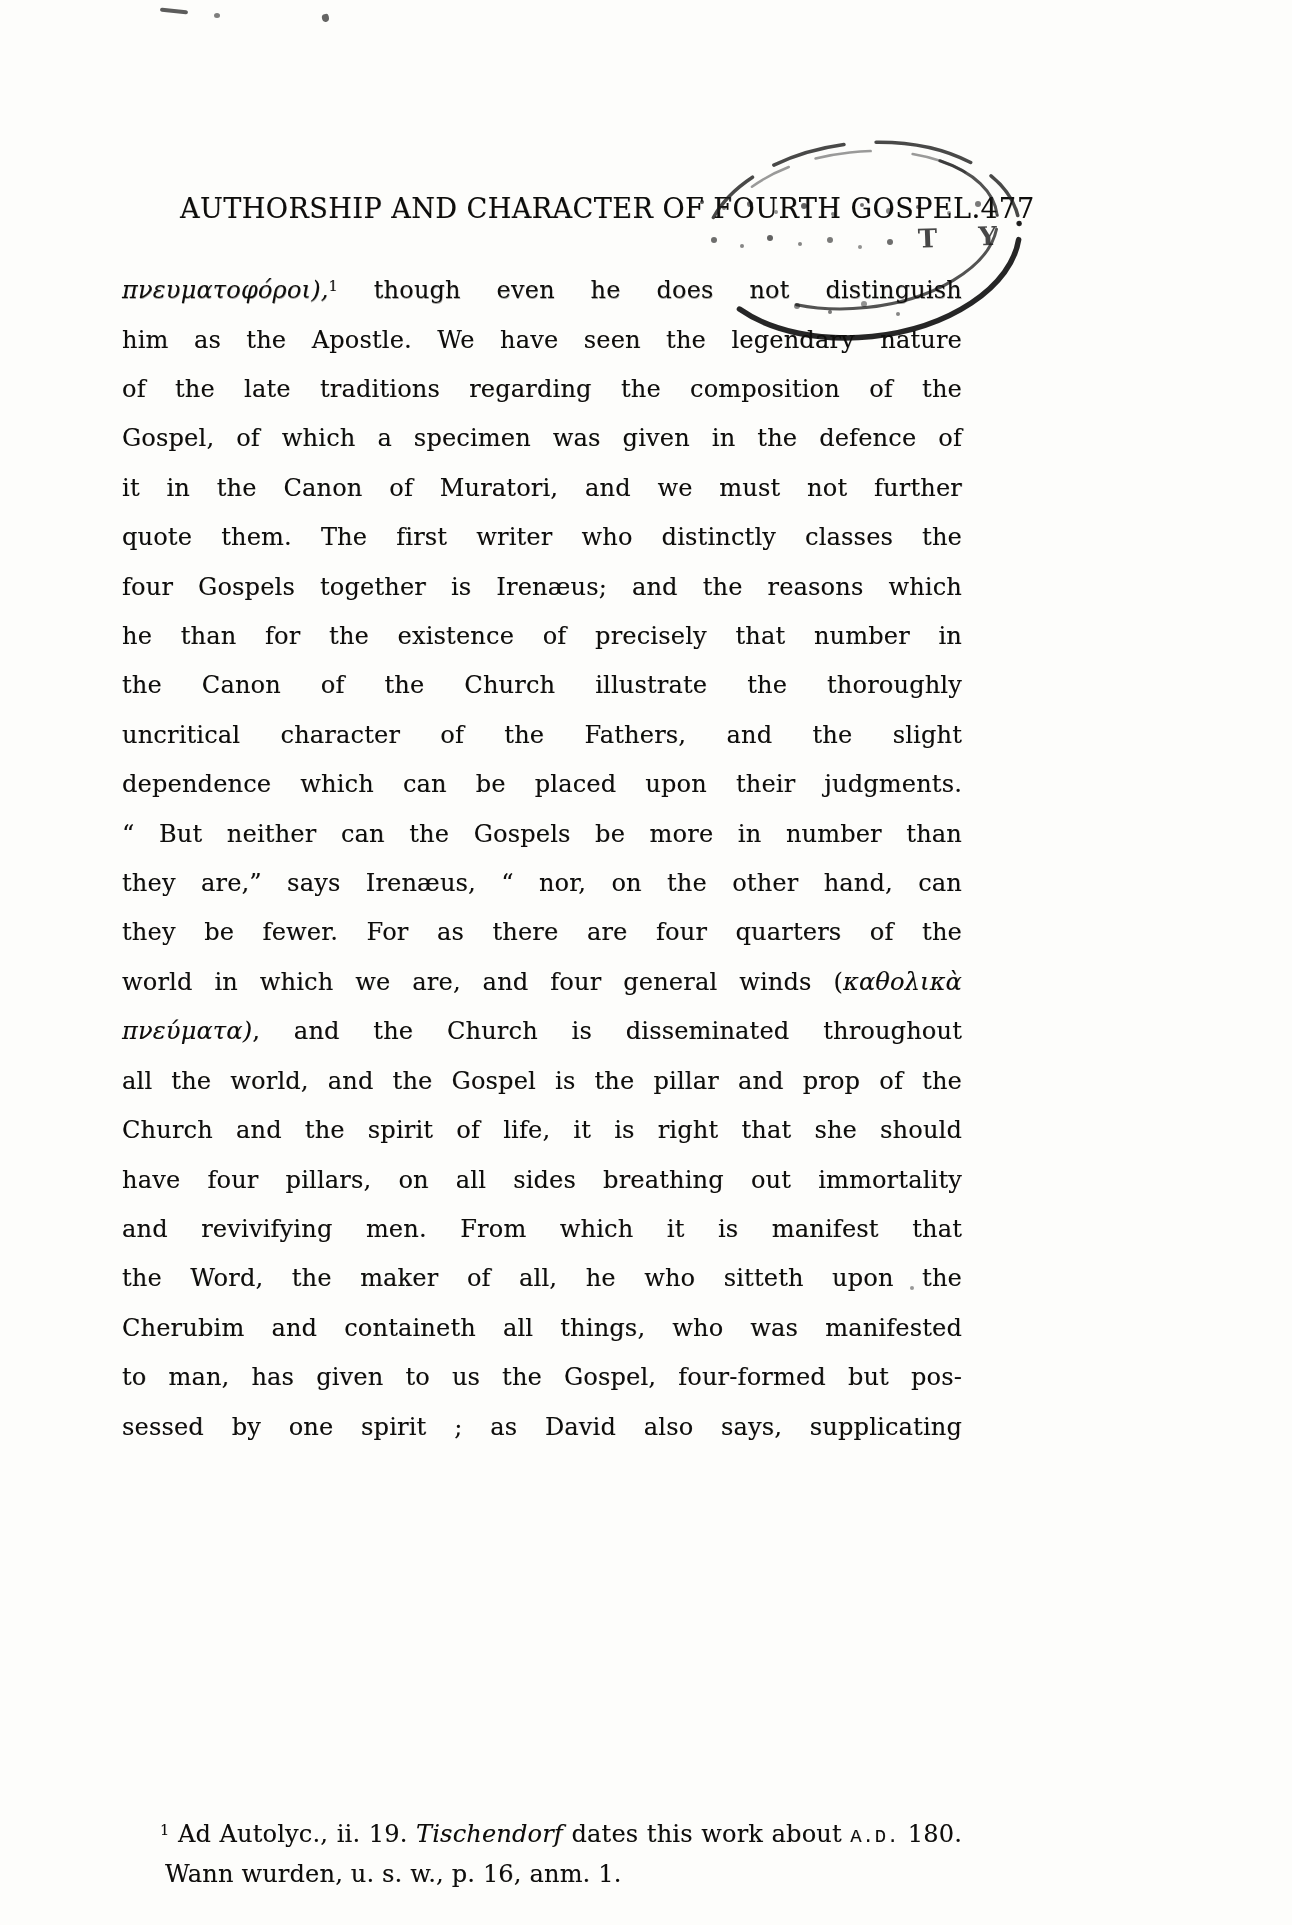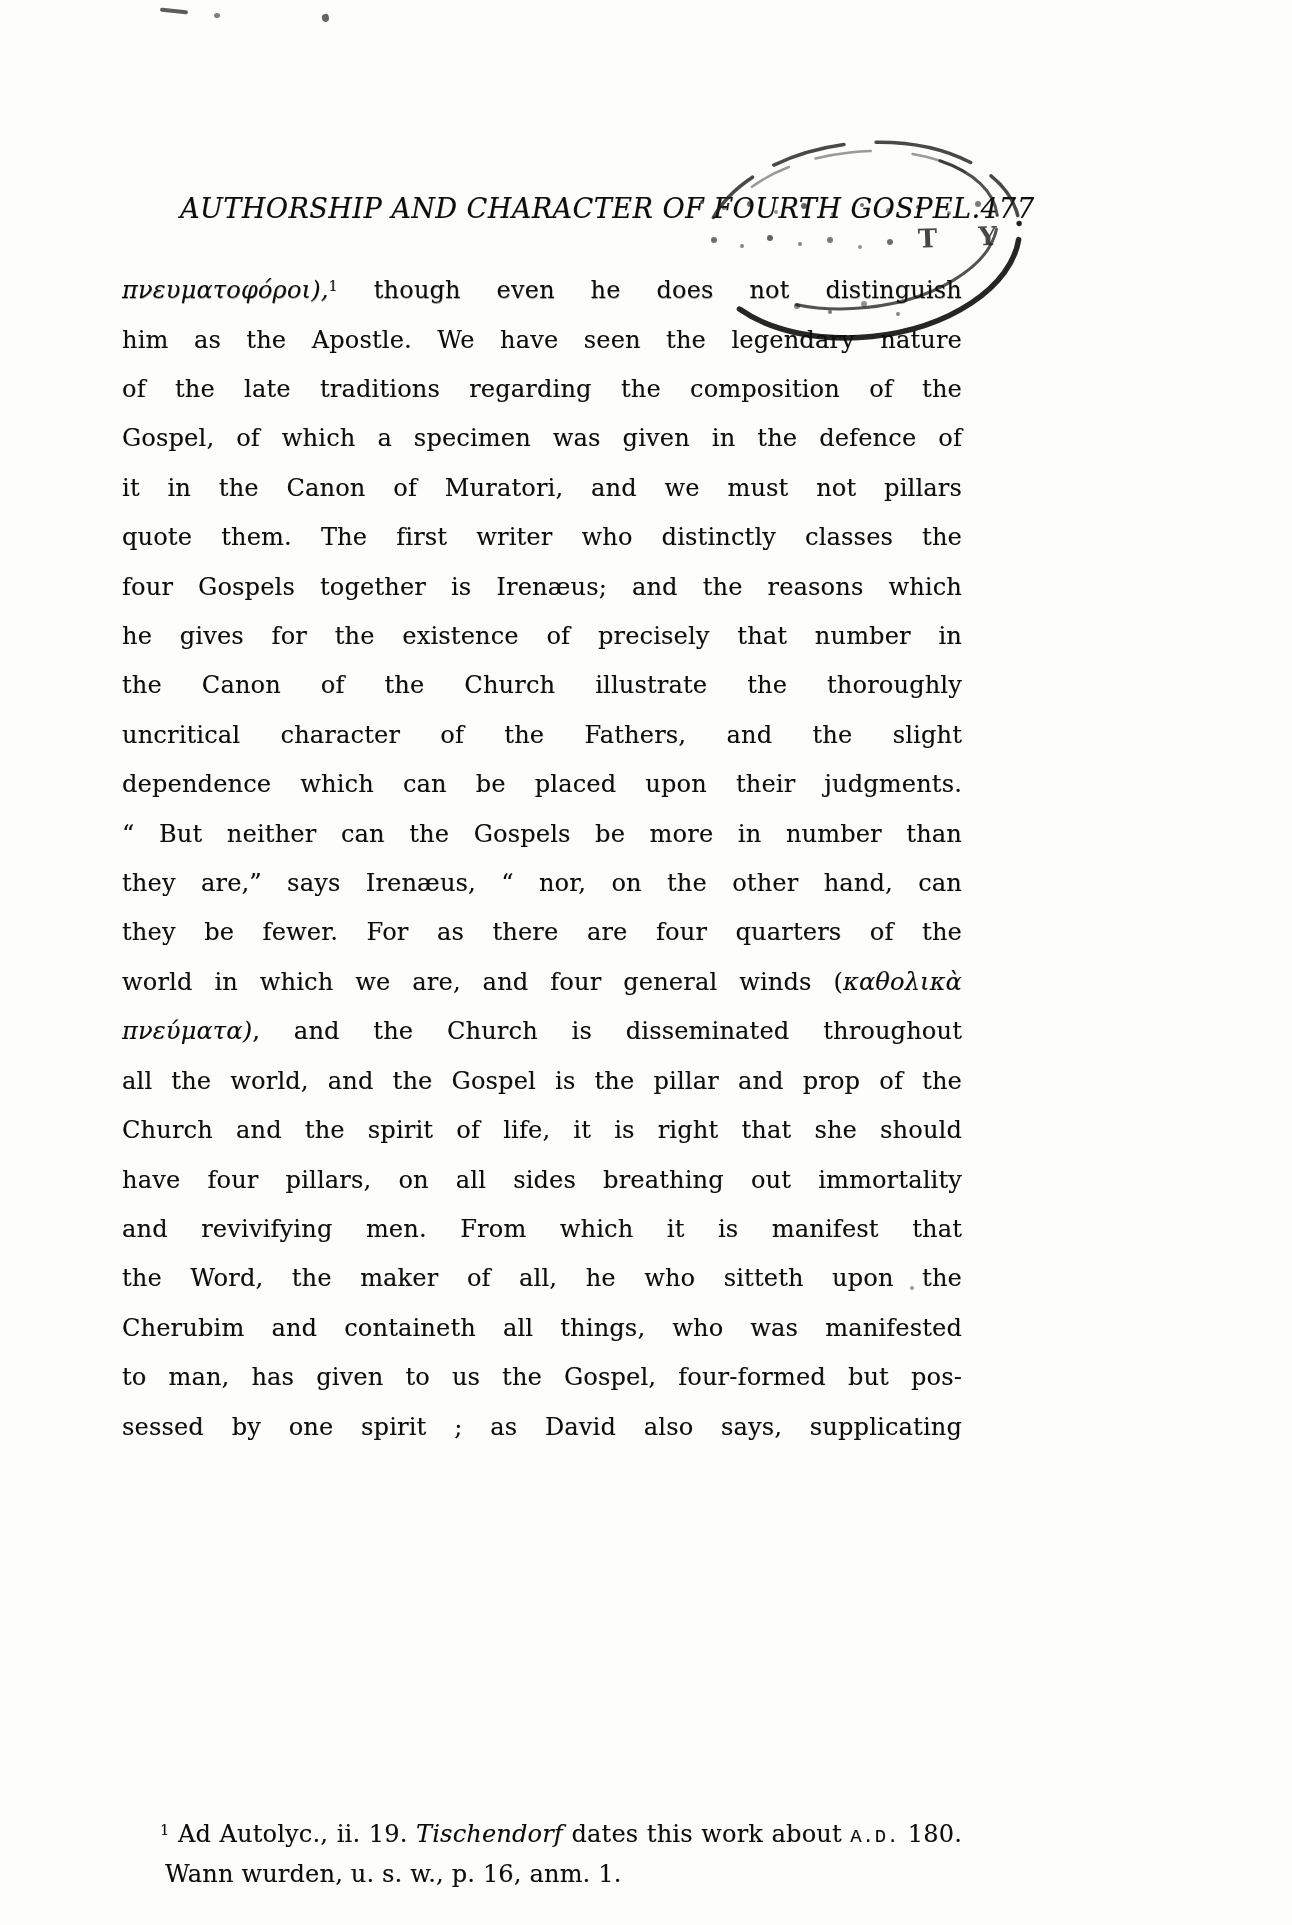--- a/index.html
+++ b/index.html
@@ -10,21 +10,20 @@
     background:#fdfdfb;
     overflow:hidden;
     color:#0e0d0b;
     font-family:"DejaVu Serif","Liberation Serif",serif;
   }
   
   #running-head{
     position:absolute;left:180px;top:194px;width:772px;
     display:flex;justify-content:space-between;align-items:center;
     line-height:30px;
-    font-style:italic;
   }
   #running-head .title{
     font-size:27px;letter-spacing:.5px;white-space:nowrap;
     text-shadow:.4px .4px 0 rgba(20,20,20,.4);
   }
   #running-head .pagenum{
     font-size:27px;letter-spacing:1px;
     text-shadow:.4px .4px 0 rgba(20,20,20,.4);
   }
   
@@ -119,24 +118,24 @@
     <ellipse cx="858" cy="230" rx="140" ry="78" transform="rotate(-6 858 230)" fill="none" stroke="#222" stroke-width="2.5" opacity="0.45" pathLength="100" stroke-dasharray="0 60 6 4 8 6 8 100" stroke-linecap="round"></ellipse>
   </svg>
   <div class="speck-base"></div>
   <div id="stamp-letters">T Y</div>
 
   <div id="body-text">
       <div class="bline"><span class="seg-greek">πνευματοφόροι),</span><span class="seg-sup">1</span><span> though even he does not distinguish</span></div>
       <div class="bline"><span>him as the Apostle.  We have seen the legendary nature</span></div>
       <div class="bline"><span>of the late traditions regarding the composition of the</span></div>
       <div class="bline"><span>Gospel, of which a specimen was given in the defence of</span></div>
-      <div class="bline"><span>it in the Canon of Muratori, and we must not pillars</span></div>
+      <div class="bline"><span>it in the Canon of Muratori, and we must not further</span></div>
       <div class="bline"><span>quote them.  The first writer who distinctly classes the</span></div>
       <div class="bline"><span>four Gospels together is Irenæus; and the reasons which</span></div>
-      <div class="bline"><span>he gives for the existence of precisely that number in</span></div>
+      <div class="bline"><span>he than for the existence of precisely that number in</span></div>
       <div class="bline"><span>the Canon of the Church illustrate the thoroughly</span></div>
       <div class="bline"><span>uncritical character of the Fathers, and the slight</span></div>
       <div class="bline"><span>dependence which can be placed upon their judgments.</span></div>
       <div class="bline"><span>“ But neither can the Gospels be more in number than</span></div>
       <div class="bline"><span>they are,” says Irenæus, “ nor, on the other hand, can</span></div>
       <div class="bline"><span>they be fewer.  For as there are four quarters of the</span></div>
       <div class="bline"><span>world in which we are, and four general winds (</span><span class="seg-greek">καθολικὰ</span></div>
       <div class="bline"><span class="seg-greek">πνεύματα)</span><span>, and the Church is disseminated throughout</span></div>
       <div class="bline"><span>all the world, and the Gospel is the pillar and prop of the</span></div>
       <div class="bline"><span>Church and the spirit of life, it is right that she should</span></div>

